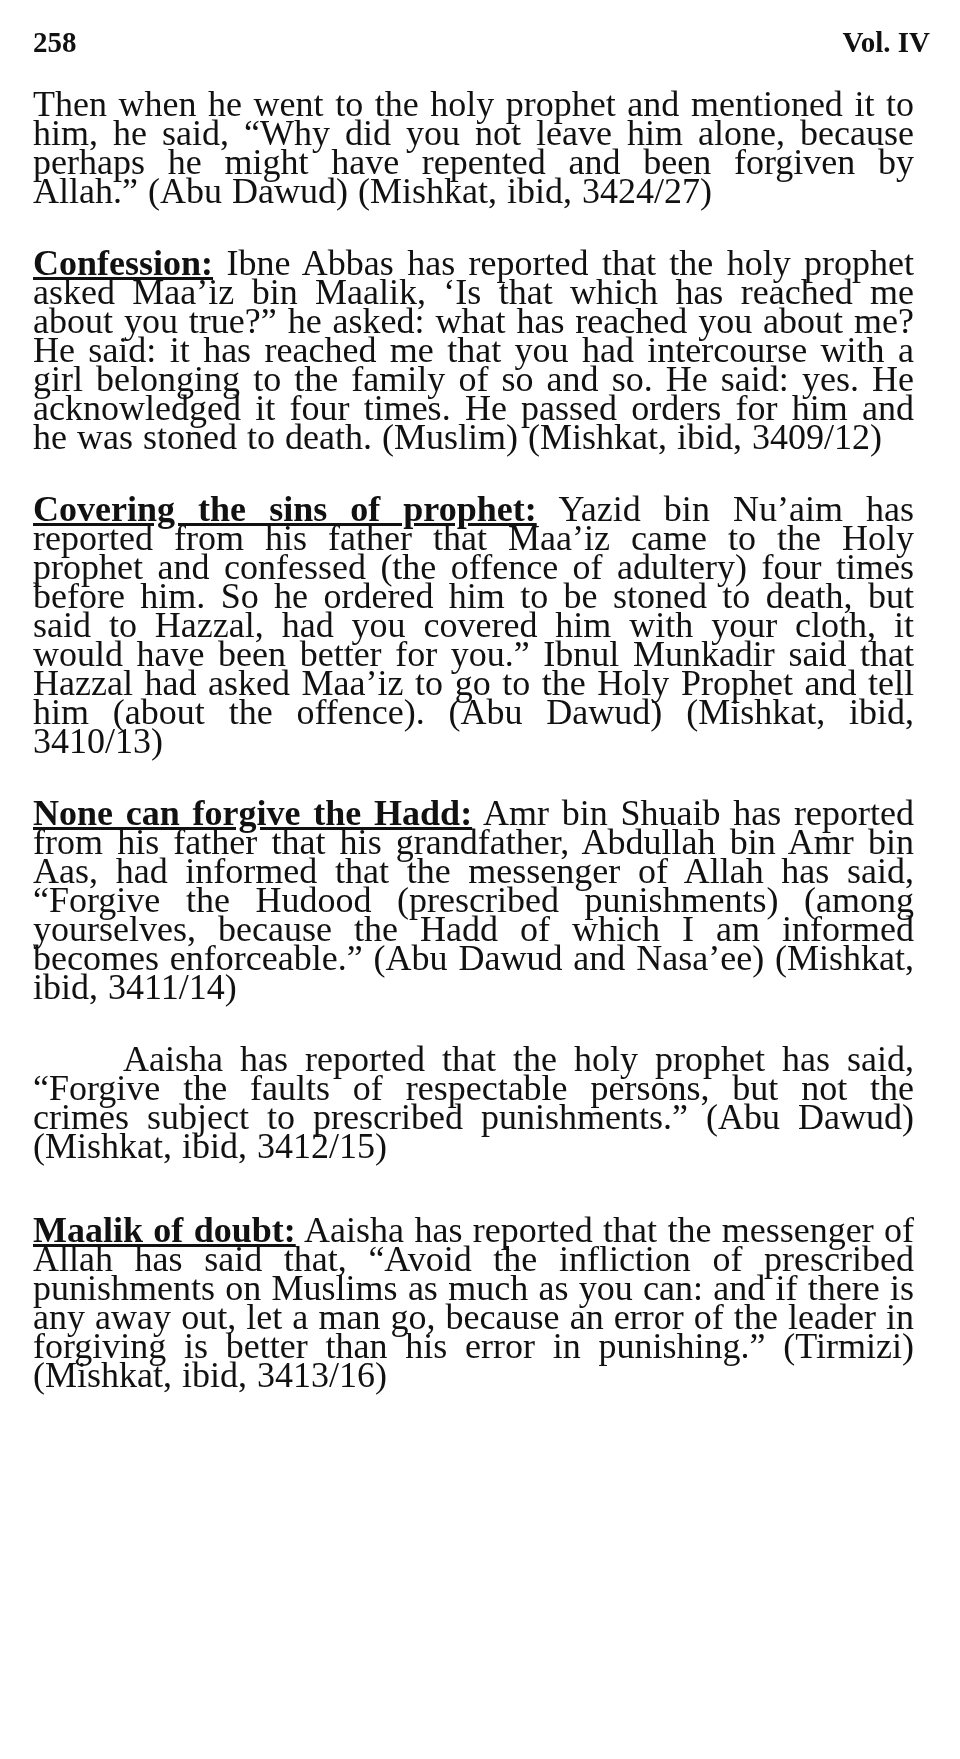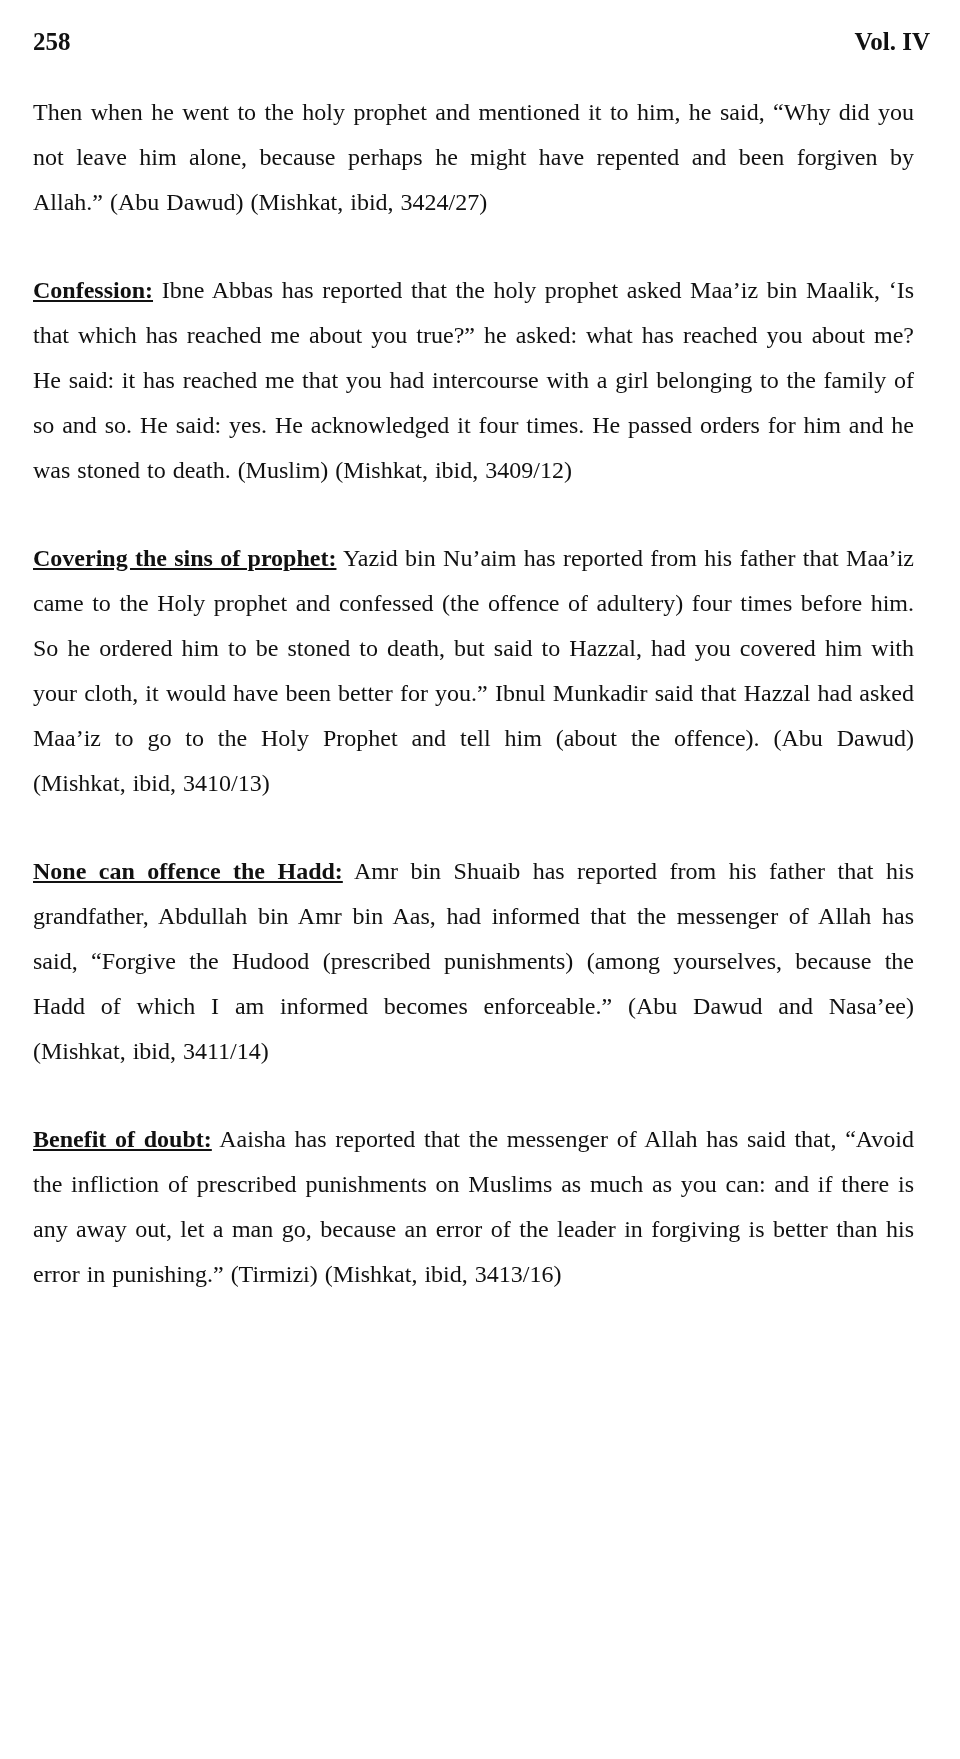--- a/index.html
+++ b/index.html
@@ -14,34 +14,34 @@
     box-sizing: border-box;
     background: #ffffff;
     color: #111111;
     font-family: "Liberation Serif", "DejaVu Serif", serif;
     padding: 24px 30px 40px 33px;
   }
   .page-header {
     display: flex;
     align-items: baseline;
     font-weight: bold;
-    font-size: 25px;
+    font-size: 29px;
     line-height: 36px;
     margin-bottom: 30px;
     white-space: nowrap;
   }
   .page-header .page-number {
     margin-right: 48px;
   }
   .page-header .volume {
     margin-left: auto;
   }
   .body-text p {
-    font-size: 24px;
-    line-height: 45px;
+    font-size: 36px;
+    line-height: 29px;
     text-align: justify;
     margin: 0 16px 43px 0;
     word-spacing: 1px;
   }
   .body-text p.indent {
     text-indent: 90px;
     margin-bottom: 55px;
   }
   .body-text b.lead:empty {
     display: none;
@@ -72,25 +72,29 @@
       <b class="lead">Confession:</b>
       <span>Ibne Abbas has reported that the holy prophet asked Maa’iz bin Maalik, ‘Is that which has reached me about you true?” he asked: what has reached you about me? He said: it has reached me that you had intercourse with a girl belonging to the family of so and so. He said: yes. He acknowledged it four times. He passed orders for him and he was stoned to death. (Muslim) (Mishkat, ibid, 3409/12)</span>
     </p>
 
     <p>
       <b class="lead">Covering the sins of prophet:</b>
       <span>Yazid bin Nu’aim has reported from his father that Maa’iz came to the Holy prophet and confessed (the offence of adultery) four times before him. So he ordered him to be stoned to death, but said to Hazzal, had you covered him with your cloth, it would have been better for you.” Ibnul Munkadir said that Hazzal had asked Maa’iz to go to the Holy Prophet and tell him (about the offence). (Abu Dawud) (Mishkat, ibid, 3410/13)</span>
     </p>
 
     <p>
-      <b class="lead">None can offence the Hadd:</b>
+      <b class="lead">None can forgive the Hadd:</b>
       <span>Amr bin Shuaib has reported from his father that his grandfather, Abdullah bin Amr bin Aas, had informed that the messenger of Allah has said, “Forgive the Hudood (prescribed punishments) (among yourselves, because the Hadd of which I am informed becomes enforceable.” (Abu Dawud and Nasa’ee) (Mishkat, ibid, 3411/14)</span>
     </p>
 
+    <p class="indent">
+      
+      <span>Aaisha has reported that the holy prophet has said, “Forgive the faults of respectable persons, but not the crimes subject to prescribed punishments.” (Abu Dawud) (Mishkat, ibid, 3412/15)</span>
+    </p>
 
     <p>
-      <b class="lead">Benefit of doubt:</b>
+      <b class="lead">Maalik of doubt:</b>
       <span>Aaisha has reported that the messenger of Allah has said that, “Avoid the infliction of prescribed punishments on Muslims as much as you can: and if there is any away out, let a man go, because an error of the leader in forgiving is better than his error in punishing.” (Tirmizi) (Mishkat, ibid, 3413/16)</span>
     </p>
 
   </div>
 
 </div>
 
 </body></html>

